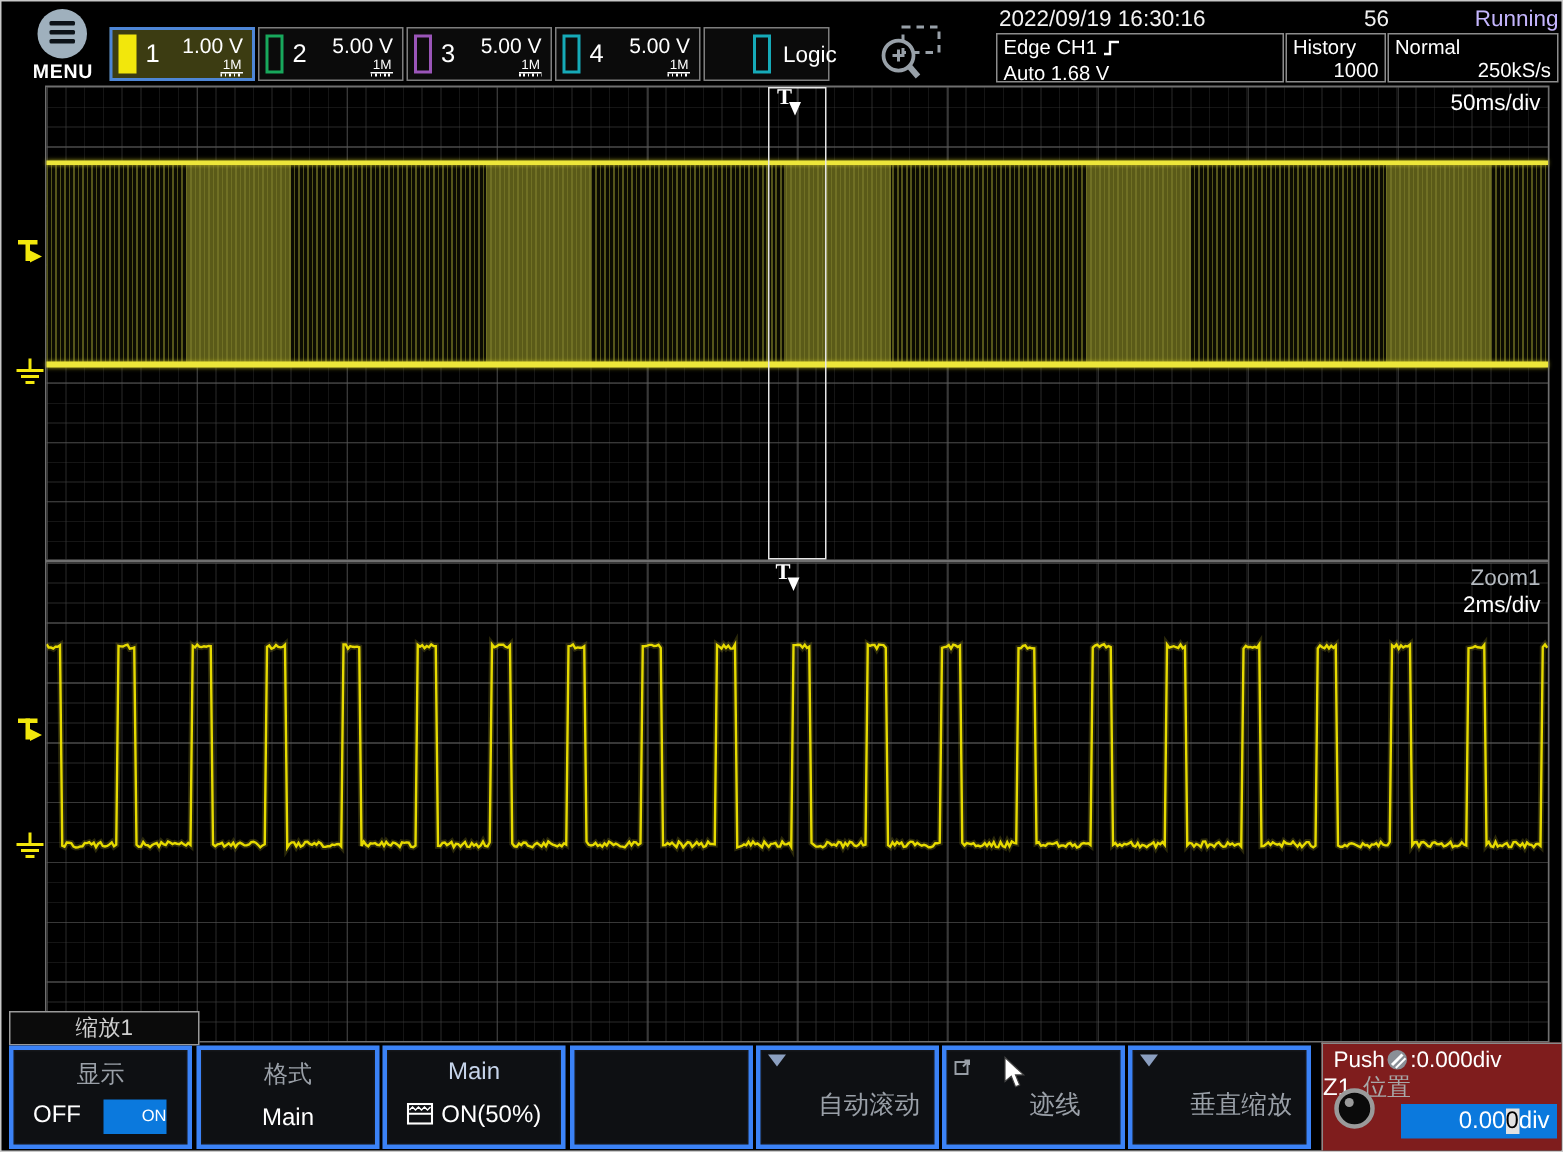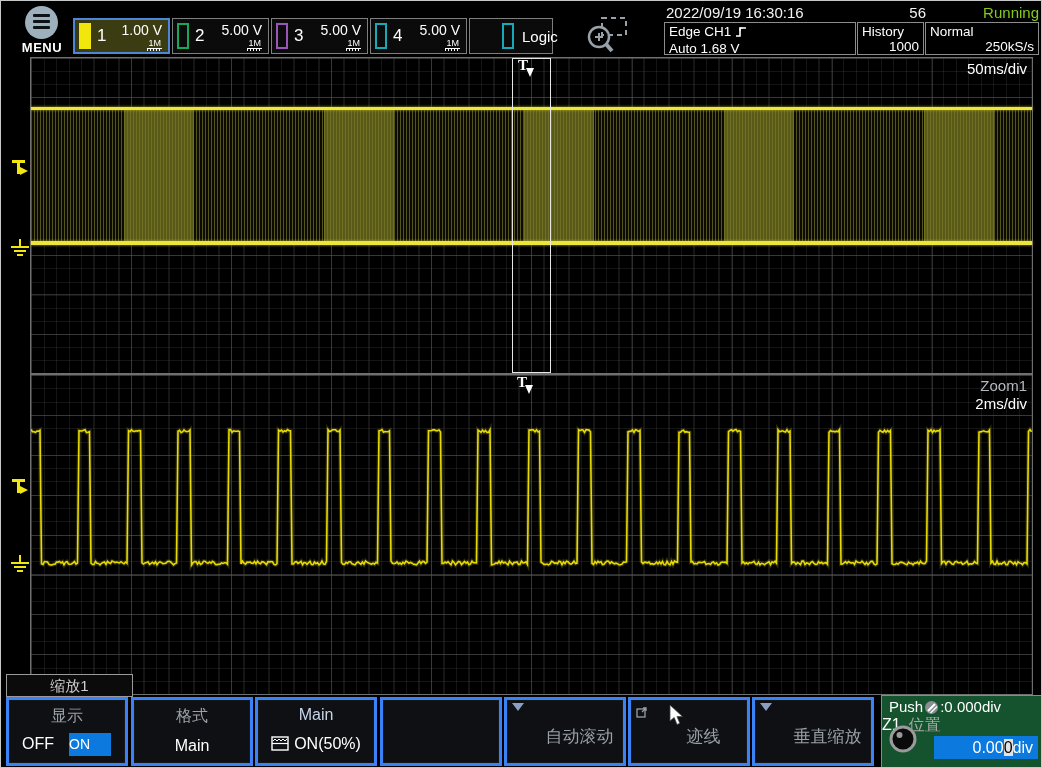--- a/index.html
+++ b/index.html
@@ -27,21 +27,21 @@
   .chvals{margin-left:auto;display:flex;flex-direction:column;align-items:flex-end;padding-right:2px;}
   .chv{font-size:14px;line-height:15px;color:#fff;}
   .chimp{font-size:9px;line-height:10px;color:#fff;border-bottom:1px solid #fff;padding:0 1px;position:relative;}
   .chimp::after{content:"";position:absolute;left:0;right:0;bottom:-3px;height:2px;
     background:repeating-linear-gradient(90deg,#fff 0 1px,transparent 1px 3px);}
   .badge.logic{width:84px;padding-left:32px;}
   .logic-label{font-size:15px;margin-left:8px;color:#fff;}
   .zoom-search{position:absolute;left:584px;top:14px;width:46px;height:40px;cursor:pointer;}
   .datetime{position:absolute;left:665px;top:3px;font-size:15px;color:#f2f2f2;}
   .acq-count{position:absolute;left:845px;top:3px;width:80px;text-align:right;font-size:15px;color:#f2f2f2;}
-  .run-state{position:absolute;left:940px;top:3px;width:98px;text-align:right;font-size:15px;color:#84cc16;}
+  .run-state{position:absolute;left:940px;top:3px;width:98px;text-align:right;font-size:15px;color:#c4b5fd;}
   .infobox{position:absolute;top:21px;box-sizing:border-box;border:1px solid #8c8c8c;font-size:13.5px;line-height:15px;padding:1px 4px;height:33px;}
   .trigbox{left:663px;width:192px;}
   .histbox{left:856px;width:67px;}
   .acqbox{left:924px;width:114px;}
   .tr-right{text-align:right;}
   .edge-ico{display:inline-block;vertical-align:-2px;margin-left:4px;}
   
   .win{position:absolute;left:29px;width:1003px;box-sizing:border-box;border:1px solid #6f6f6f;background:#000;overflow:visible;}
   .win-main{top:56px;height:317px;}
   .win-zoom{top:373px;height:321px;}
@@ -86,26 +86,26 @@
   .gnd-mark .b3{position:absolute;left:6px;top:15px;width:6px;height:2px;background:#f2e70c;}
   
   .menu-tab{position:absolute;left:5px;top:673px;width:127px;height:23px;box-sizing:border-box;border:1px solid #9a9a9a;background:#0b0b0b;color:#cfcfcf;font-size:15px;text-align:center;line-height:21px;z-index:8;cursor:pointer;}
   .mbox{position:absolute;top:696px;width:122px;height:69px;box-sizing:border-box;background:#0e1013;border:3px solid #3b82f6;box-shadow:inset 0 0 0 1px #15171b;z-index:8;cursor:pointer;}
   .mlabel{position:absolute;left:0;right:0;top:6px;text-align:center;font-size:16px;color:#9aa0a8;}
   .mlabel.mid{top:25px;font-size:17px;margin-left:29px;}
   .mlabel.blue{color:#c6d4ea;}
   .mval{position:absolute;left:0;right:0;bottom:8px;text-align:center;font-size:16px;color:#fff;}
   .toggle-row{position:absolute;left:0;right:0;bottom:7px;height:23px;}
   .off-lab{position:absolute;left:13px;top:2px;font-size:16px;color:#fff;}
-  .on-lab{position:absolute;left:60px;top:0;width:42px;height:23px;background:#0b79dd;color:#fff;font-size:14px;text-align:left;line-height:23px;}
+  .on-lab{position:absolute;left:60px;top:0;width:42px;height:23px;background:#0b79dd;color:#fff;font-size:11px;text-align:right;line-height:23px;}
   .dd-tri{position:absolute;left:5px;top:3px;width:0;height:0;border-left:6px solid transparent;border-right:6px solid transparent;border-top:8px solid #8b9fc0;}
   .popup-ico{position:absolute;left:5px;top:4px;}
   .val-ico{display:inline-block;vertical-align:-2px;margin-right:5px;}
   
-  .knob-panel{position:absolute;left:880px;top:694px;width:161px;height:73px;border-left:1px solid #8a8a8a;border-top:1px solid #8a8a8a;background:#14532d;z-index:8;text-decoration:underline;}
+  .knob-panel{position:absolute;left:880px;top:694px;width:161px;height:73px;border-left:1px solid #8a8a8a;border-top:1px solid #8a8a8a;background:#7f1d1d;z-index:8;text-decoration:underline;}
   .push-line{position:absolute;left:7px;top:2px;font-size:15px;color:#fff;white-space:nowrap;}
   .push-line svg{vertical-align:-3px;margin:0 1px;}
   .zline{position:absolute;left:0;right:8px;top:19px;font-size:16px;white-space:nowrap;}
   .zline .zp{color:#fff;} .zline .zn{color:#a8a8a8;margin-left:8px;}
   .knob-ico{position:absolute;left:7px;top:29px;cursor:pointer;}
   .zfield{position:absolute;left:52px;top:40px;width:104px;height:23px;background:#0b79dd;text-align:right;font-size:16px;line-height:23px;padding-right:5px;box-sizing:border-box;cursor:pointer;}
   .zfield .cur{background:#e2e2e2;color:#000;}
   
   .mouse-cursor{position:absolute;left:668px;top:703px;z-index:20;pointer-events:none;}
 </style>

